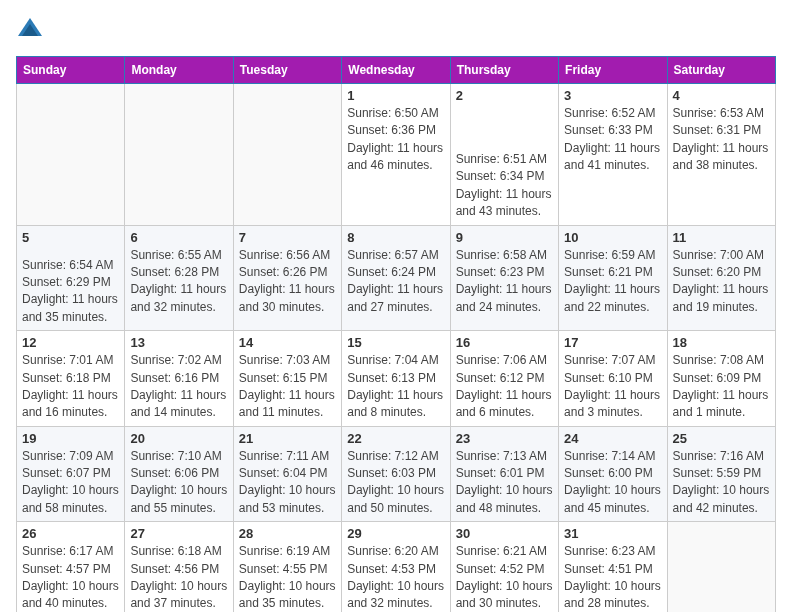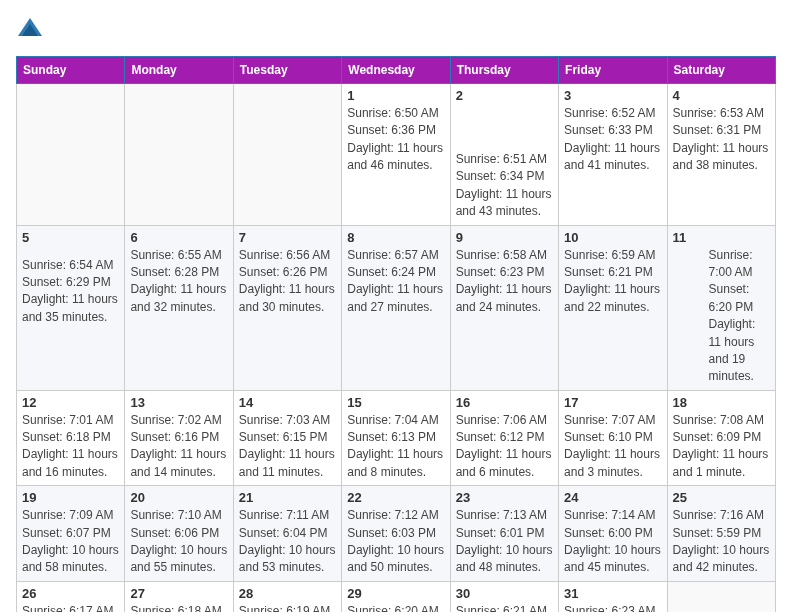--- a/index.html
+++ b/index.html
@@ -192,21 +192,21 @@
         </td>
         <td>
           <span class="day-number">10</span>
           <div class="day-info" style="white-space: pre-line;">Sunrise: 6:59 AM
 Sunset: 6:21 PM
 Daylight: 11 hours
 and 22 minutes.</div>
         </td>
         <td>
           <span class="day-number">11</span>
-          <div class="day-info" style="white-space: pre-line; margin-left: 36px;">Sunrise: 7:00 AM
+          <div class="day-info" style="white-space: pre-line;">Sunrise: 7:00 AM
 Sunset: 6:20 PM
 Daylight: 11 hours
 and 19 minutes.</div>
         </td>
       </tr>
       <tr>
         <td>
           <span class="day-number">12</span>
           <div class="day-info" style="white-space: pre-line;">Sunrise: 7:01 AM
 Sunset: 6:18 PM

